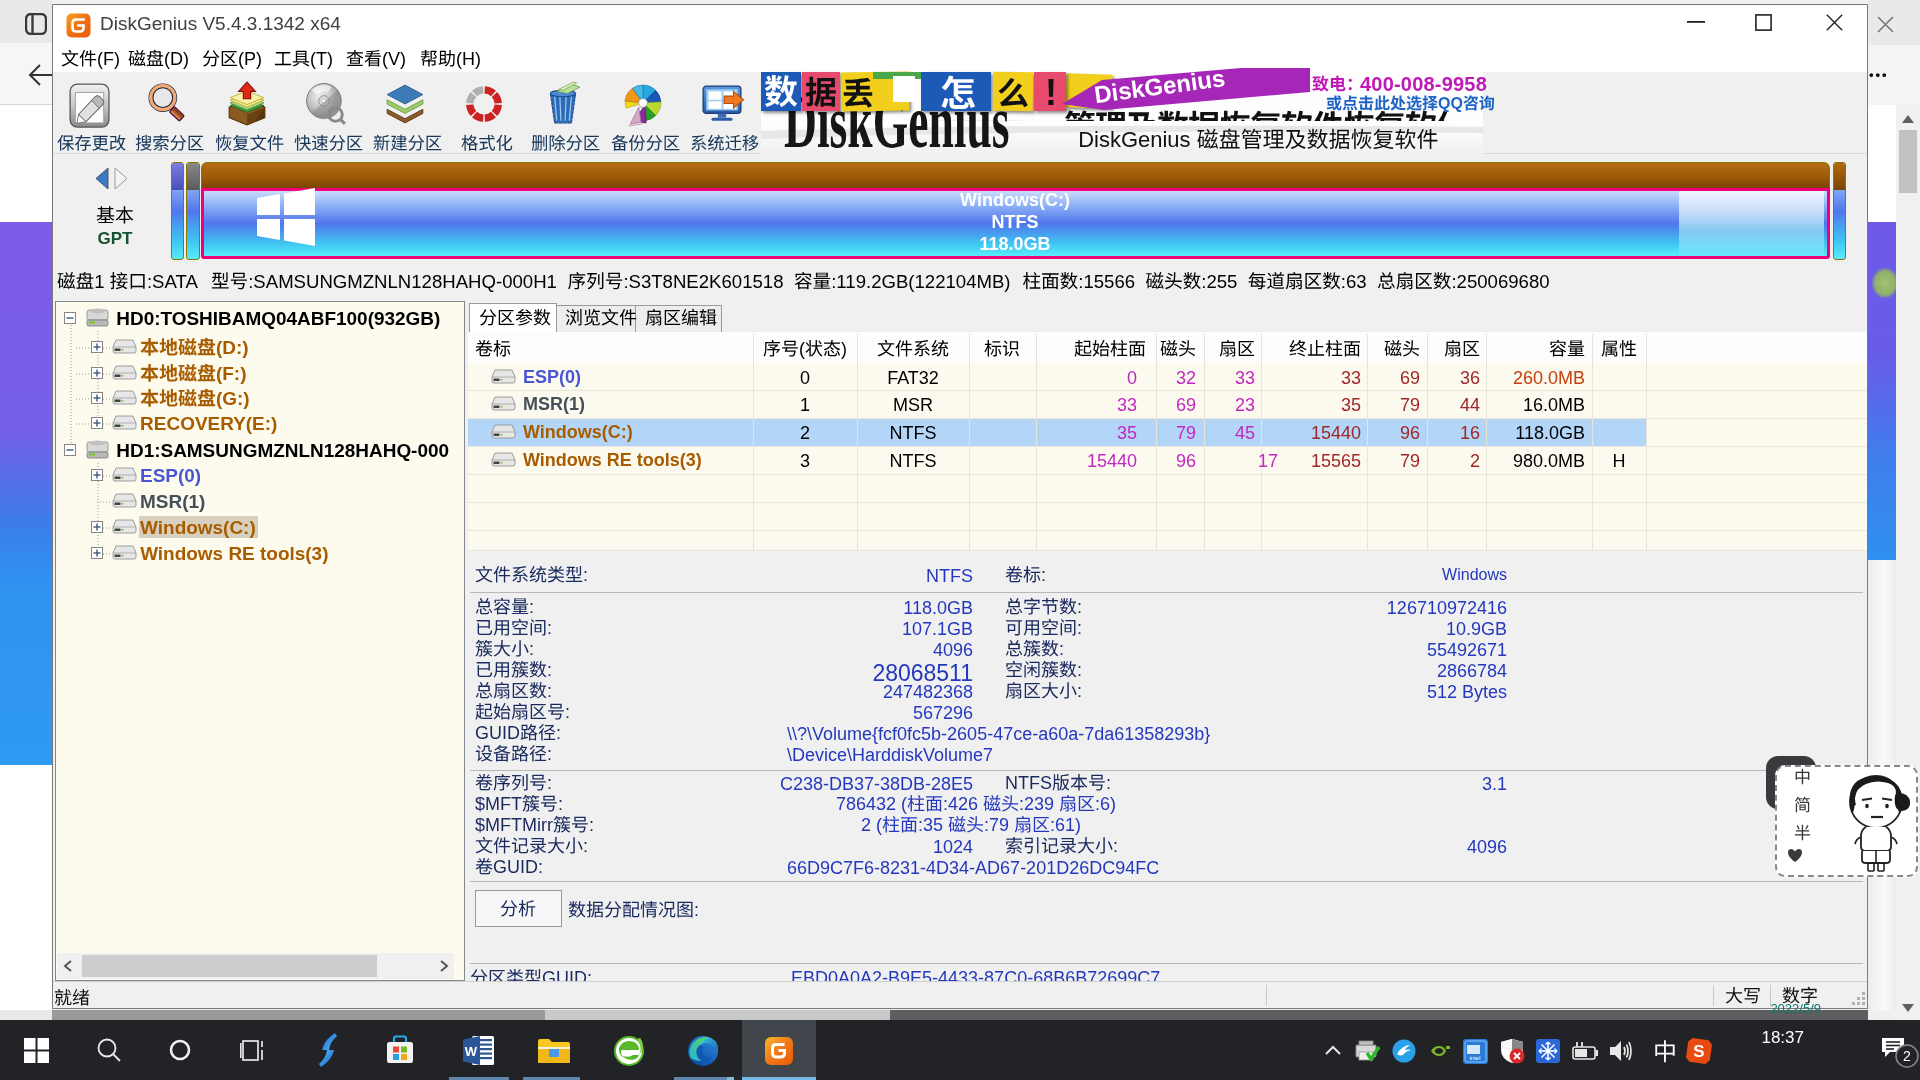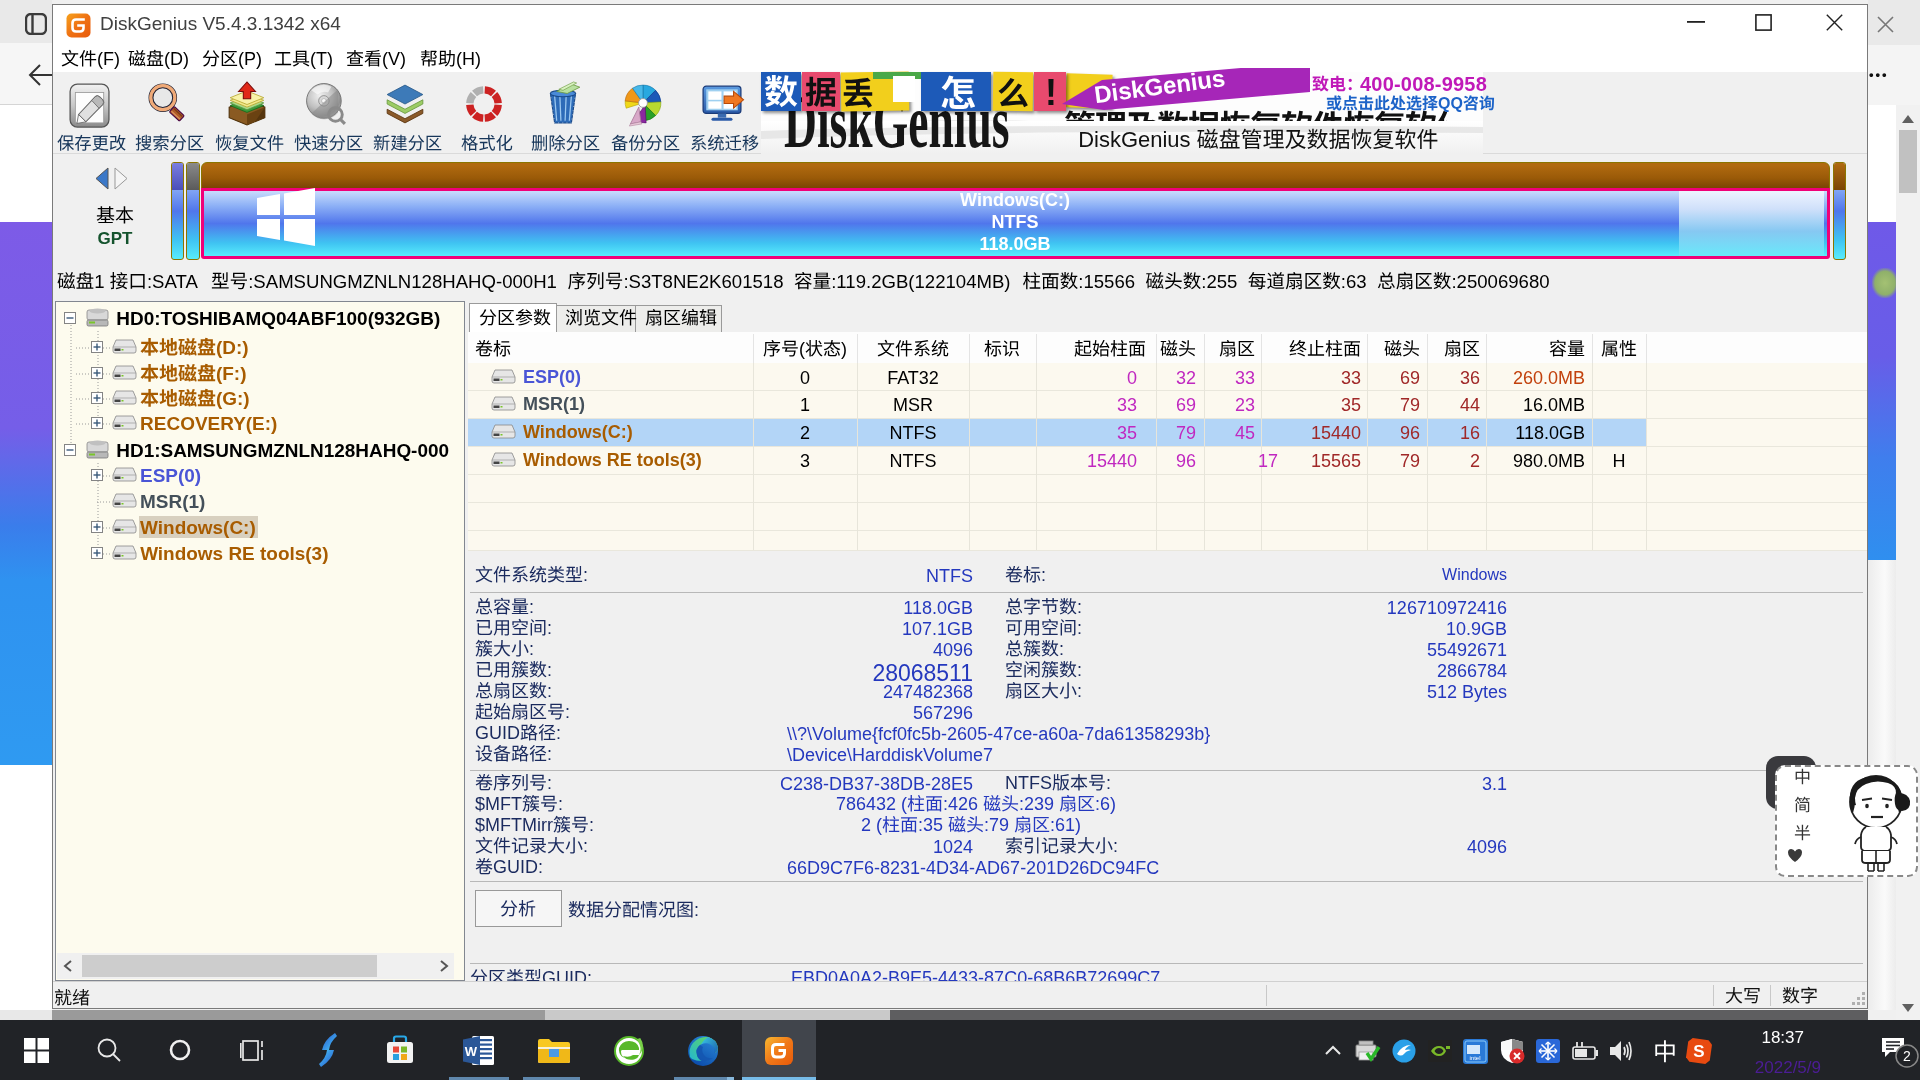--- a/index.html
+++ b/index.html
@@ -1376,21 +1376,21 @@
     <path d="M16 8 Q18 12 16 16 M18.5 5.5 Q21.5 12 18.5 18.5 M21 3 Q25 12 21 21" fill="none" stroke="#e8e8e8" stroke-width="1.7"></path>
   </svg>
 <svg style="position:absolute;left:1653.0px;top:1034.6px;;overflow:visible" width="24.0" height="32.6" viewBox="0 -1060.0 1000.0 1360.0" fill="#fff">
     <use href="#g400_4e2d" transform="translate(0.0,0) scale(1,-1)"></use>
   </svg>
 <svg style="position:absolute;left:1686px;top:1038px" width="26" height="26" viewBox="0 0 26 26">
     <path d="M5 1 L21 1 L25 5 L25 21 L21 25 L5 25 L1 21 L1 5 Z" fill="#e84a10" transform="rotate(8 13 13)"></path>
     <text x="13" y="19" font-family="Liberation Sans" font-size="17" font-weight="bold" fill="#fff" text-anchor="middle">S</text>
   </svg>
 <div style="position:absolute;left:1804px;top:1029.4px;font-size:17px;color:#fff;font-weight:normal;white-space:pre;line-height:1;transform:translateX(-100%);">18:37</div>
-<div style="position:absolute;left:1821px;top:1059px;font-size:17px;color:#4c1d95;font-weight:normal;white-space:pre;line-height:1;transform:translateX(-100%);">2022/5/9</div>
+<div style="position:absolute;left:1821px;top:1002px;font-size:13px;color:#0f766e;font-weight:normal;white-space:pre;line-height:1;transform:translateX(-100%);">2022/5/9</div>
 <svg style="position:absolute;left:1880px;top:1036px" width="28" height="24" viewBox="0 0 28 24">
     <path d="M2 2 L24 2 L24 16 L10 16 L5 21 L5 16 L2 16 Z" fill="#fff"></path>
     <g stroke="#212327" stroke-width="1.6">
       <line x1="6" y1="6" x2="20" y2="6"></line>
       <line x1="6" y1="9.5" x2="20" y2="9.5"></line>
       <line x1="6" y1="13" x2="14" y2="13"></line>
     </g>
   </svg>
 <svg style="position:absolute;left:1895px;top:1044px" width="24" height="24" viewBox="0 0 24 24">
     <circle cx="12" cy="12" r="11" fill="#212327" stroke="#888" stroke-width="1.5"></circle>

